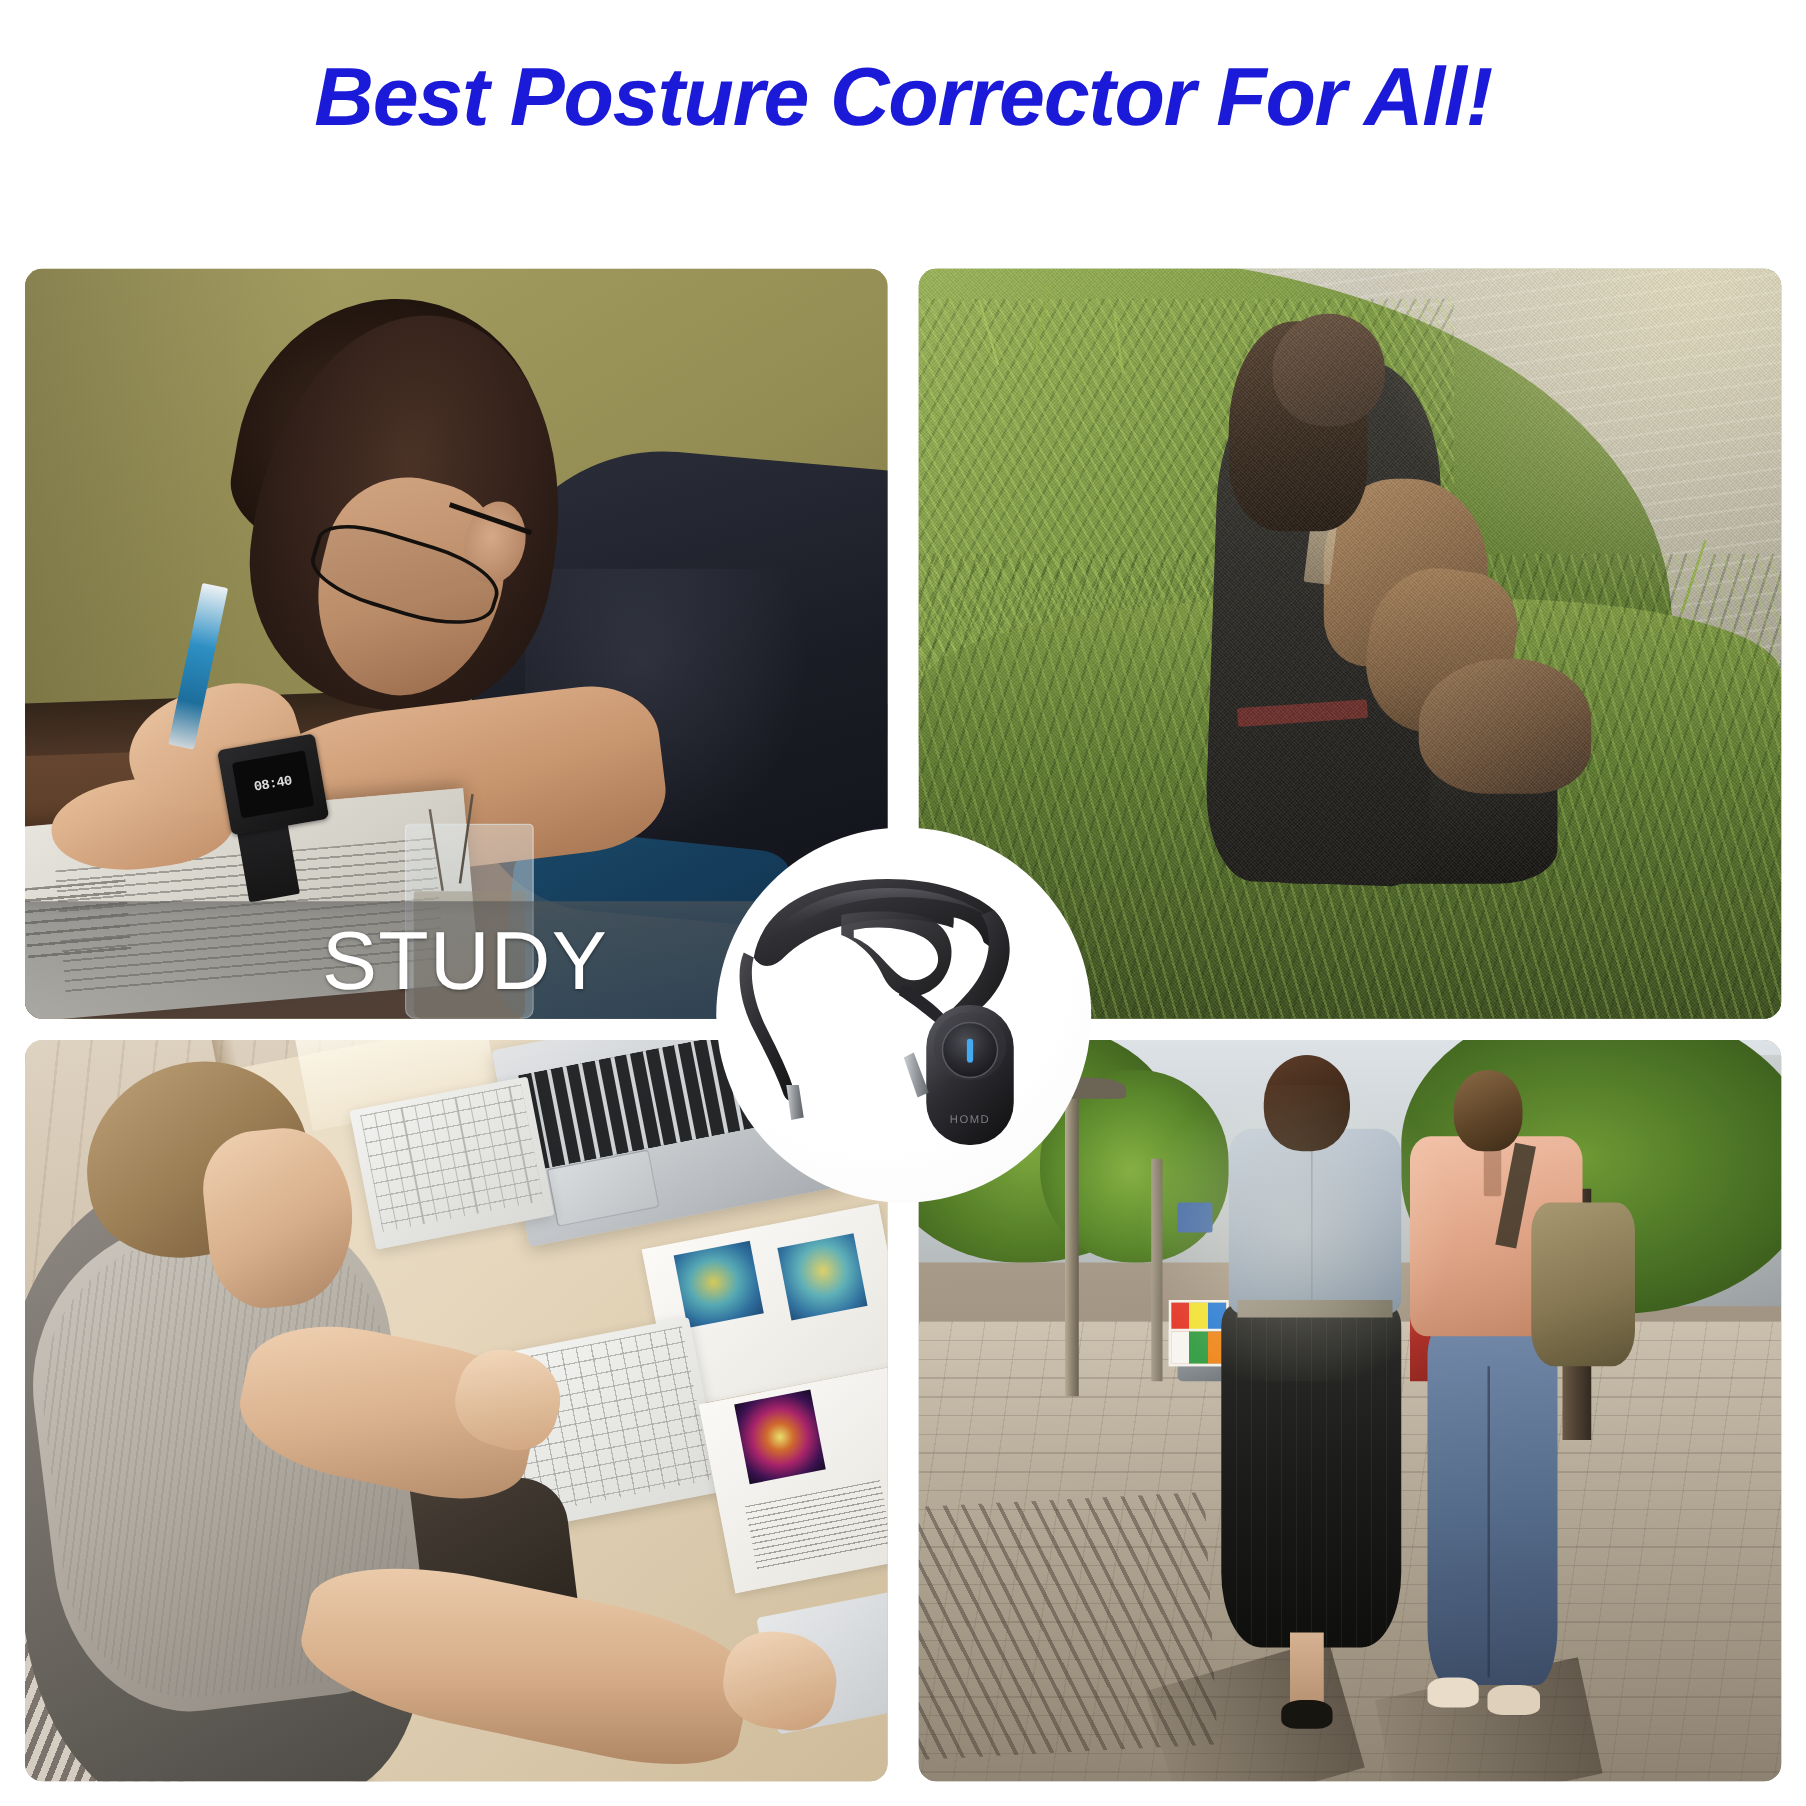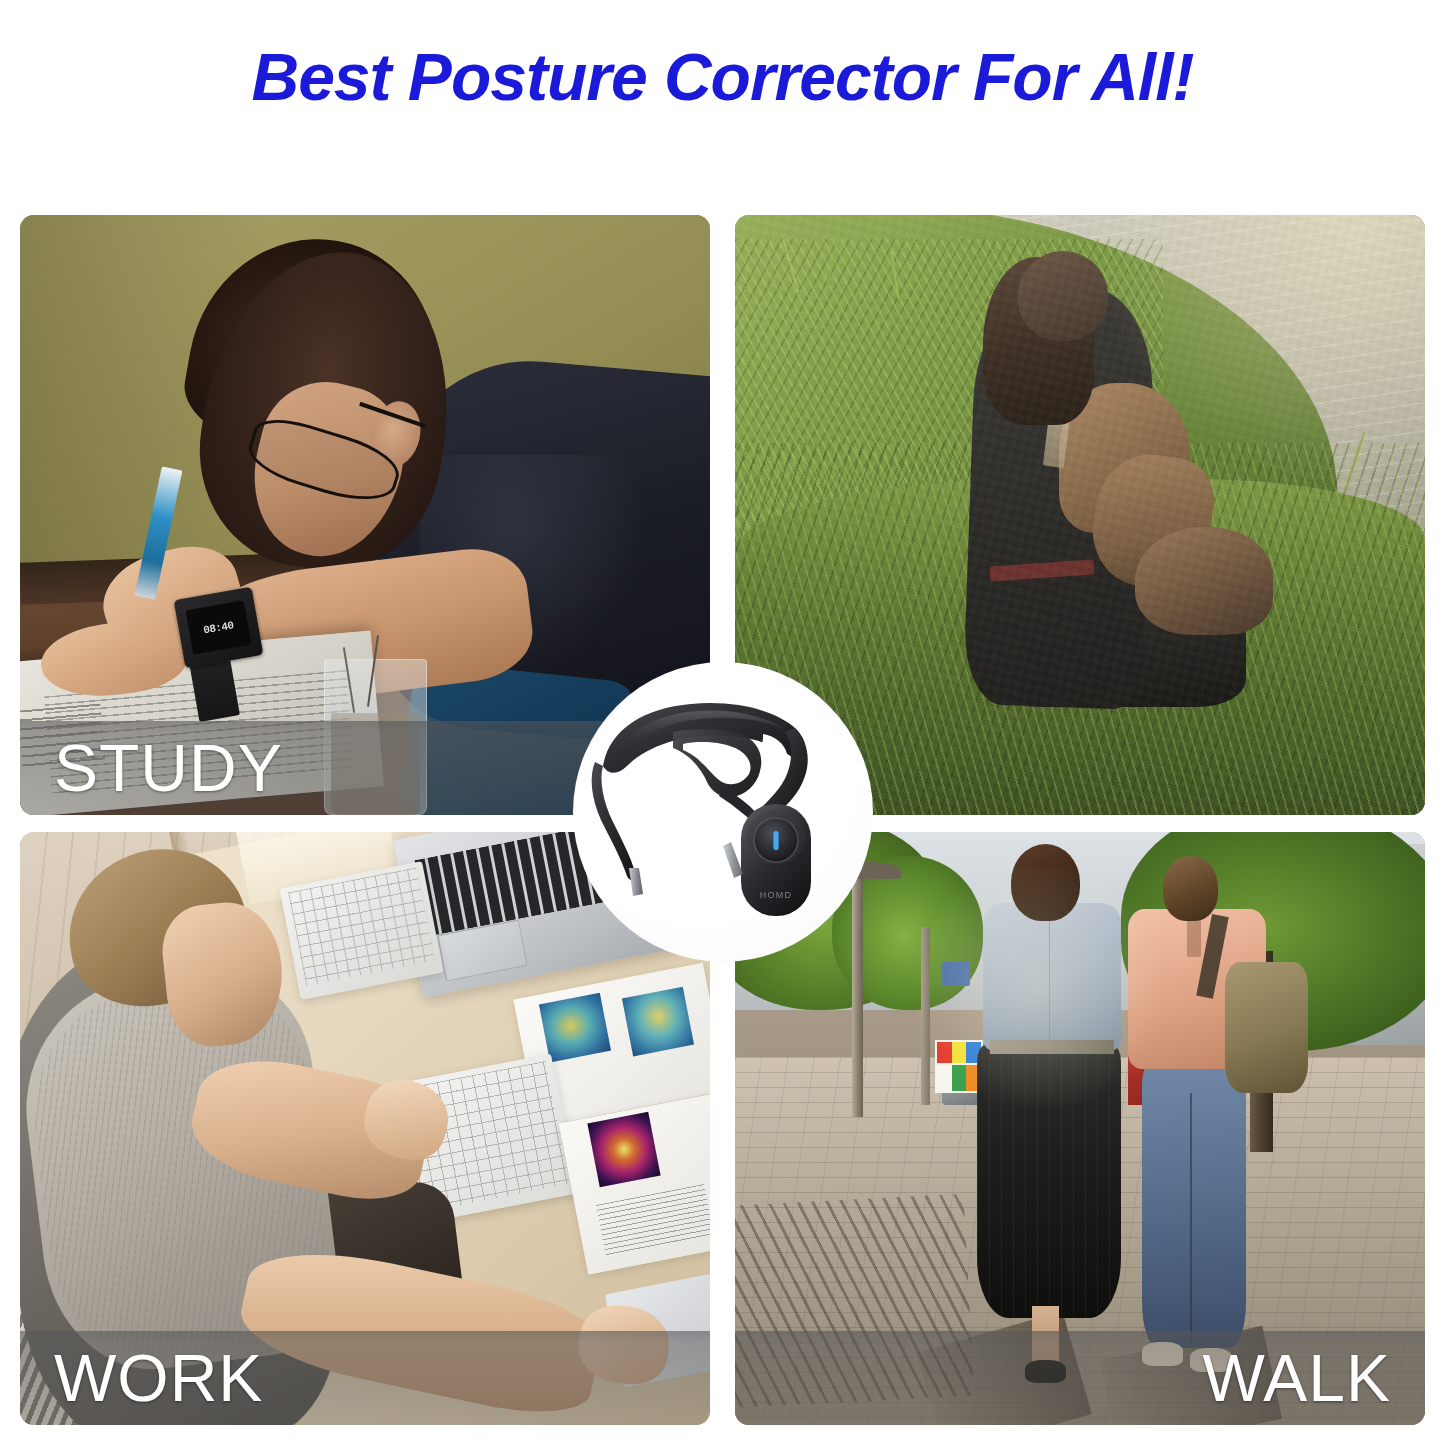--- a/index.html
+++ b/index.html
@@ -47,21 +47,21 @@
   
   .band {
     position:absolute;
     left:0; right:0; bottom:0;
     height:94px;
     background:linear-gradient(to bottom, rgba(86,86,86,0.62) 0%, rgba(86,86,86,0.50) 12%, rgba(86,86,86,0.34) 100%);
     display:flex;
     align-items:center;
     pointer-events:none;
   }
-  .band.left  { justify-content:flex-start; padding-left:34px; }
+  .band.left  { justify-content:center; padding-left:14px; }
   .band.right { justify-content:flex-end;   padding-right:34px; }
   .band-label {
     color:#ffffff;
     font-size:66px;
     font-weight:400;
     letter-spacing:1px;
     line-height:1;
     text-shadow:0 1px 3px rgba(0,0,0,0.45);
     white-space:nowrap;
   }
@@ -810,23 +810,20 @@
       <div class="wk-chair"></div>
       <div class="wk-shorts"></div>
       <div class="wk-torso"></div>
       <div class="wk-torso-tex"></div>
       <div class="wk-hair"></div>
       <div class="wk-face"></div>
       <div class="wk-arm"></div>
       <div class="wk-hand"></div>
       <div class="wk-arm2"></div>
       <div class="wk-hand2"></div>
-    </div>
-    <div class="band left">
-      <span class="band-label">WORK</span>
     </div>
   </div>
 
   <div class="panel p-walk">
     <div class="photo">
       <div class="wl-sky"></div>
       <div class="wl-bldg"></div>
       <div class="wl-brickwall"></div>
       <div class="wl-sign">
         <span class="wl-sign-text">ILO</span>
@@ -861,23 +858,20 @@
       <div class="wl-b-jeans-seam"></div>
       <div class="wl-b-shoe"></div>
       <div class="wl-b-shoe2"></div>
       <div class="wl-b-top"></div>
       <div class="wl-b-zip"></div>
       <div class="wl-b-pack"></div>
       <div class="wl-b-strap"></div>
       <div class="wl-b-hair"></div>
       <div class="wl-sunflare"></div>
     </div>
-    <div class="band right">
-      <span class="band-label">WALK</span>
-    </div>
   </div>
 
 </div>
 
 <div id="medallion">
   <svg id="device-svg" viewBox="0 0 300 300">
     <defs>
       <linearGradient id="gBody" x1="0" y1="0" x2="1" y2="1">
         <stop offset="0%" stop-color="#4a4a4f"></stop>
         <stop offset="38%" stop-color="#303034"></stop>

